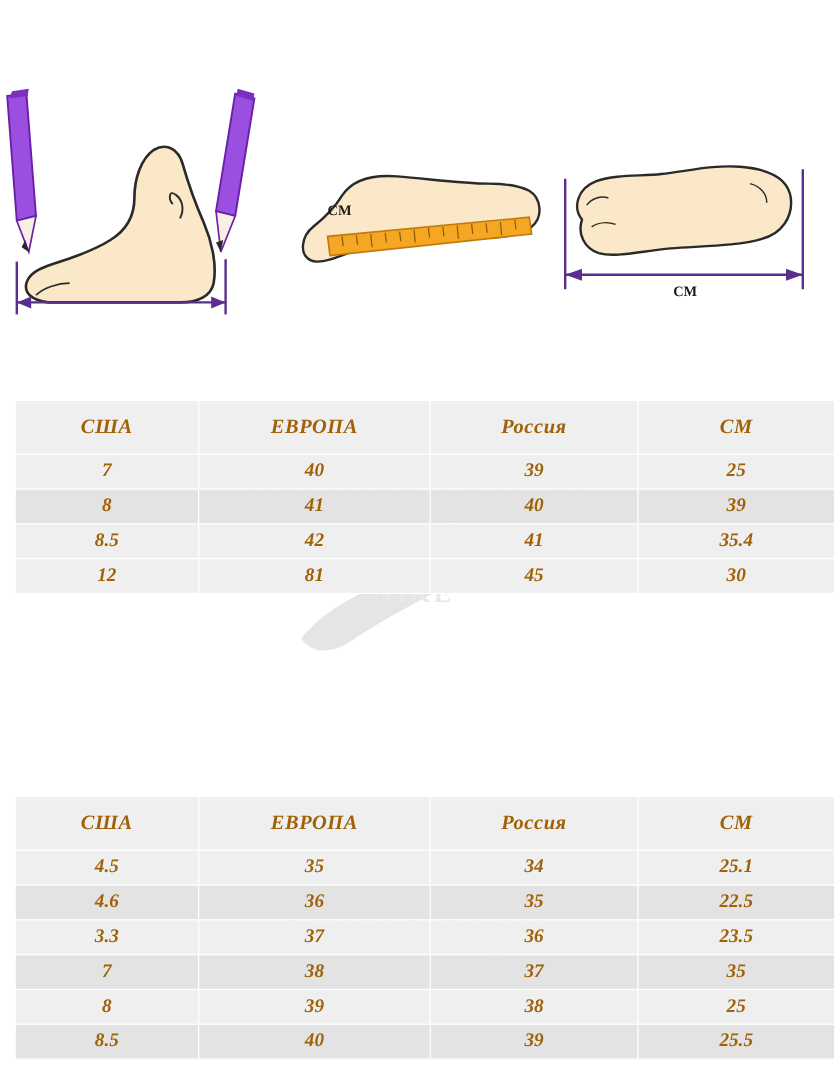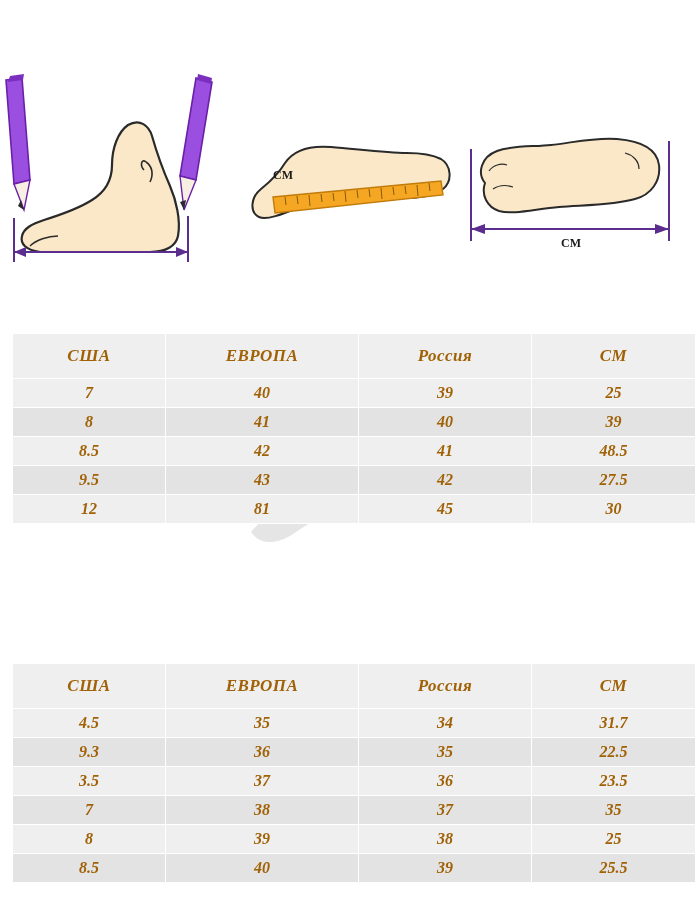--- a/index.html
+++ b/index.html
@@ -233,27 +233,21 @@
       <tr class="alt">
         <td>8</td>
         <td>41</td>
         <td>40</td>
         <td>39</td>
       </tr>
       <tr>
         <td>8.5</td>
         <td>42</td>
         <td>41</td>
-        <td>48.5</td>
-      </tr>
-      <tr class="alt">
-        <td>9.5</td>
-        <td>43</td>
-        <td>42</td>
-        <td>27.5</td>
+        <td>35.4</td>
       </tr>
       <tr>
         <td>12</td>
         <td>81</td>
         <td>45</td>
         <td>30</td>
       </tr>
     </tbody>
   </table>
 
@@ -274,30 +268,30 @@
         <th class="t-eu">ЕВРОПА</th>
         <th class="t-ru">Россия</th>
         <th class="t-cm">СМ</th>
       </tr>
     </thead>
     <tbody>
       <tr>
         <td>4.5</td>
         <td>35</td>
         <td>34</td>
-        <td>31.7</td>
+        <td>25.1</td>
       </tr>
       <tr class="alt">
-        <td>9.3</td>
+        <td>4.6</td>
         <td>36</td>
         <td>35</td>
         <td>22.5</td>
       </tr>
       <tr>
-        <td>3.5</td>
+        <td>3.3</td>
         <td>37</td>
         <td>36</td>
         <td>23.5</td>
       </tr>
       <tr class="alt">
         <td>7</td>
         <td>38</td>
         <td>37</td>
         <td>35</td>
       </tr>

